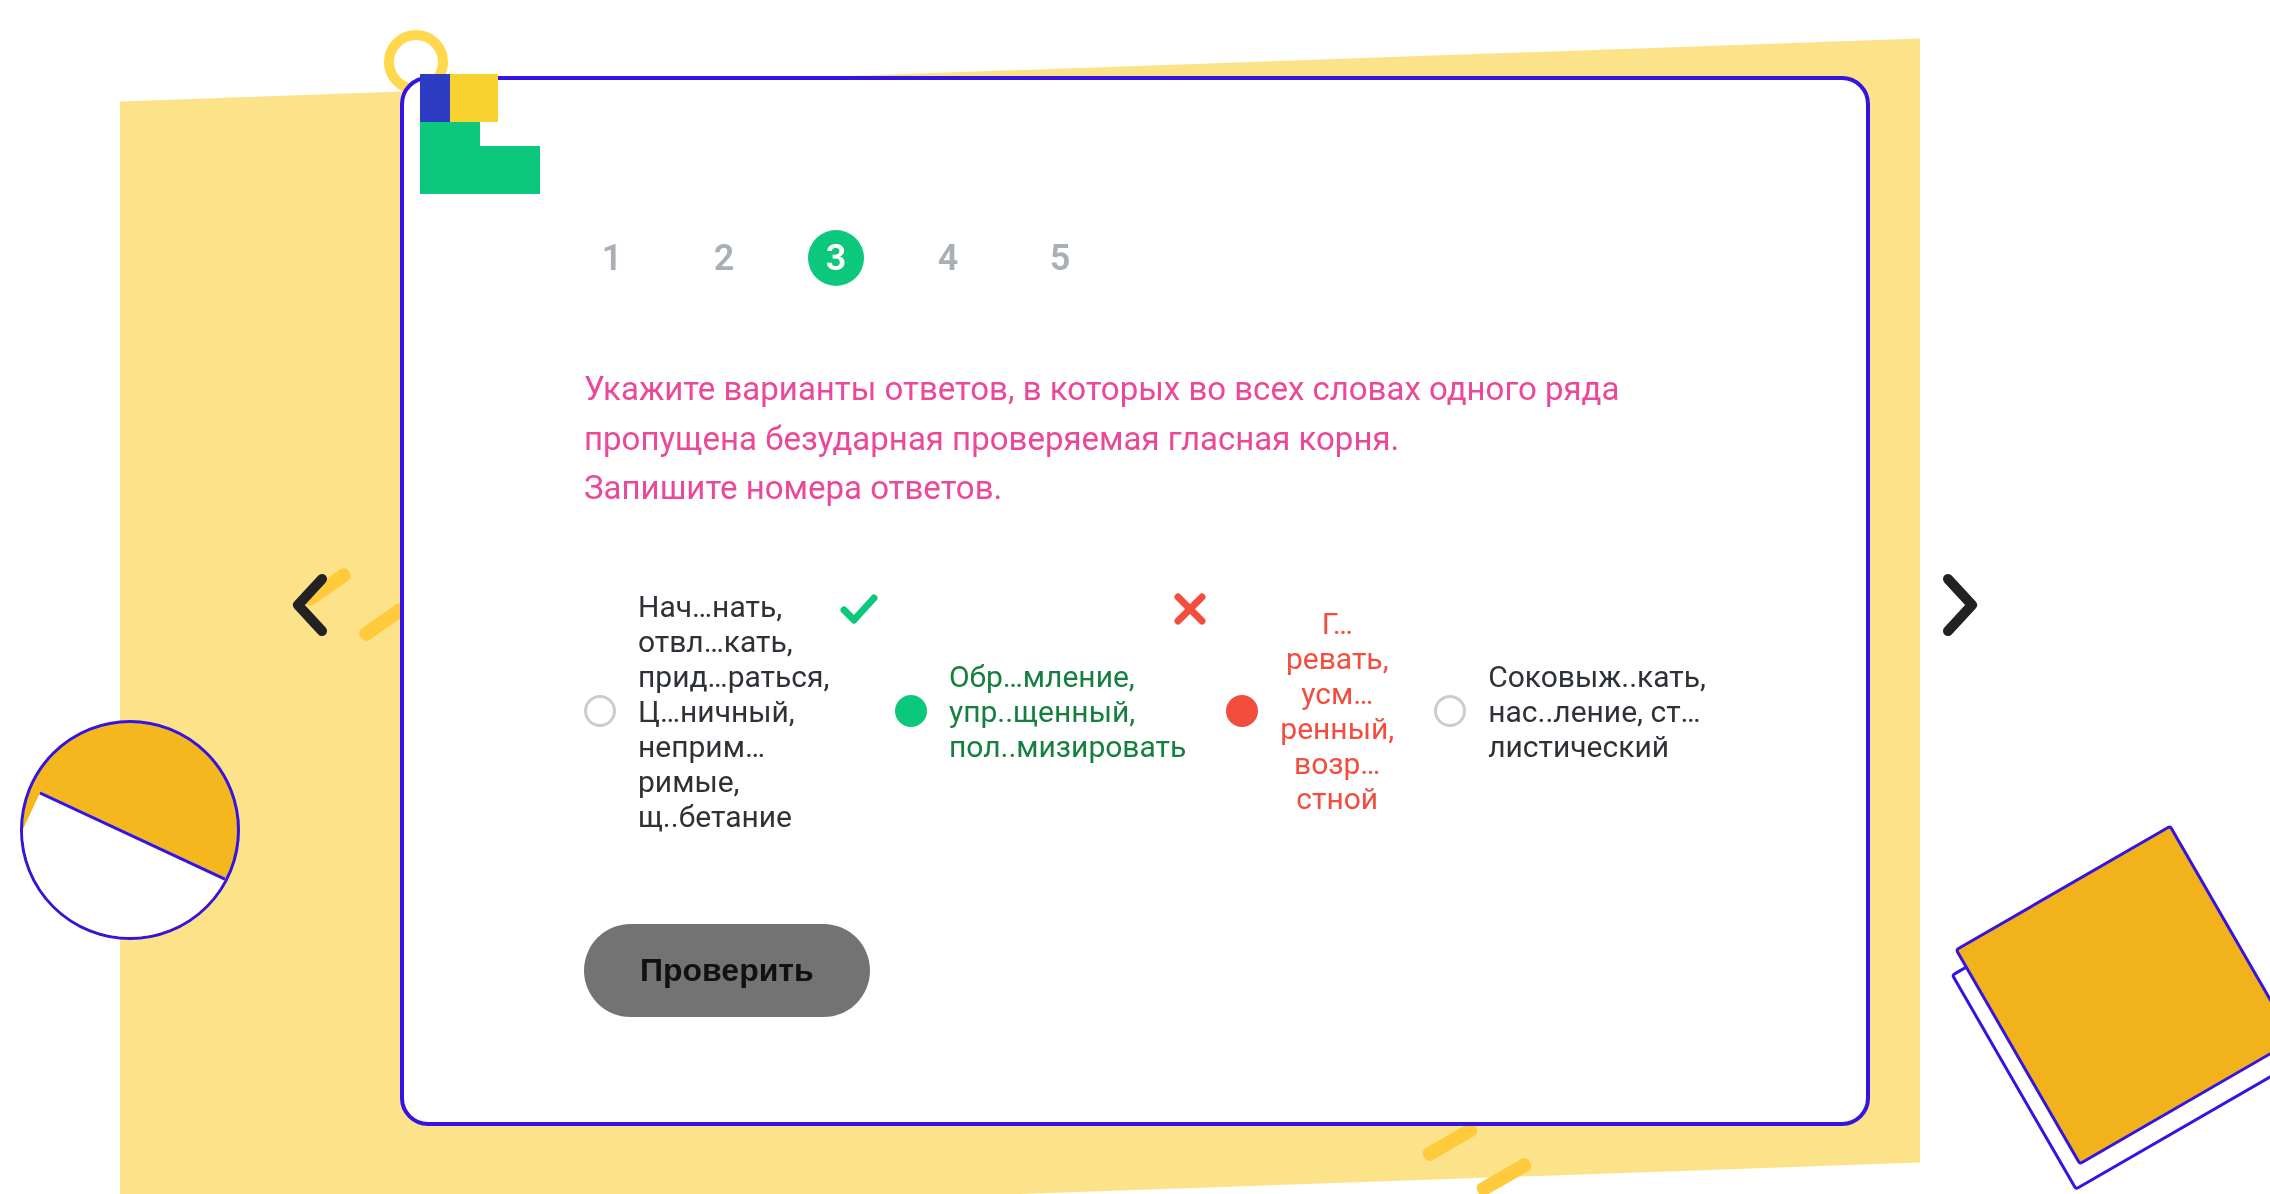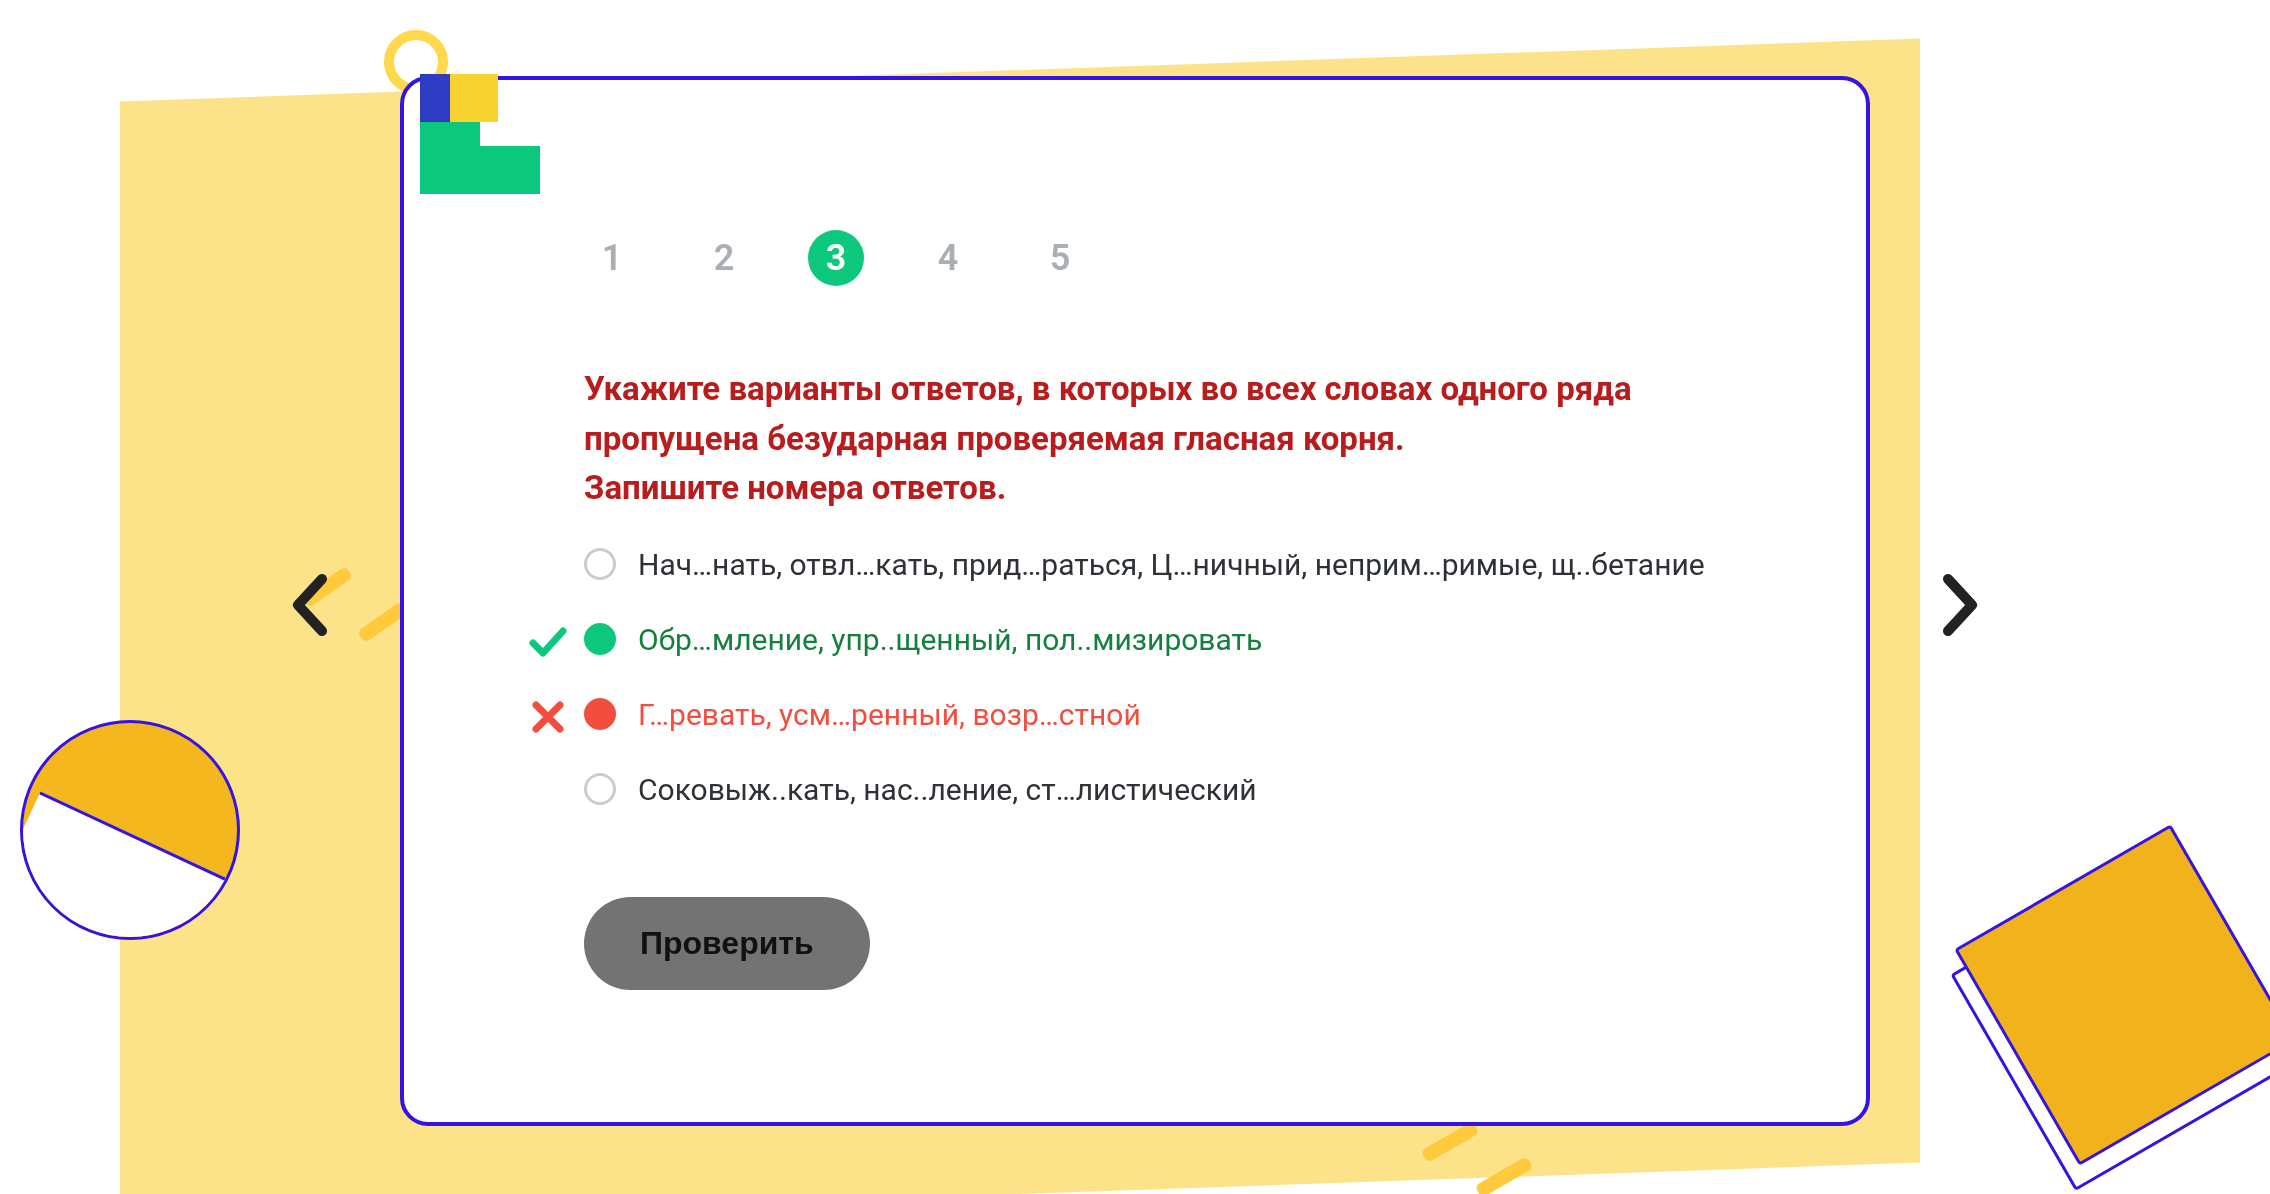--- a/index.html
+++ b/index.html
@@ -156,28 +156,28 @@
     cursor:pointer;
   }
   .step.active{
     background:#0CC87C;
     color:#fff;
   }
 
   .question{
     font-size:33px;
     line-height:1.5;
-    font-weight:700;
-    color:#b91c1c;
-    margin-bottom:34px;
+    font-weight:400;
+    color:#ec4899;
+    margin-bottom:76px;
   }
 
   .opts{
     display:flex;
-    flex-direction:column;
+    flex-direction:row;
     gap:40px;
     margin-bottom:90px;
   }
   .opt{
     display:flex;
     align-items:center;
     gap:22px;
     font-size:30px;
     color:#2E3236;
     position:relative;

